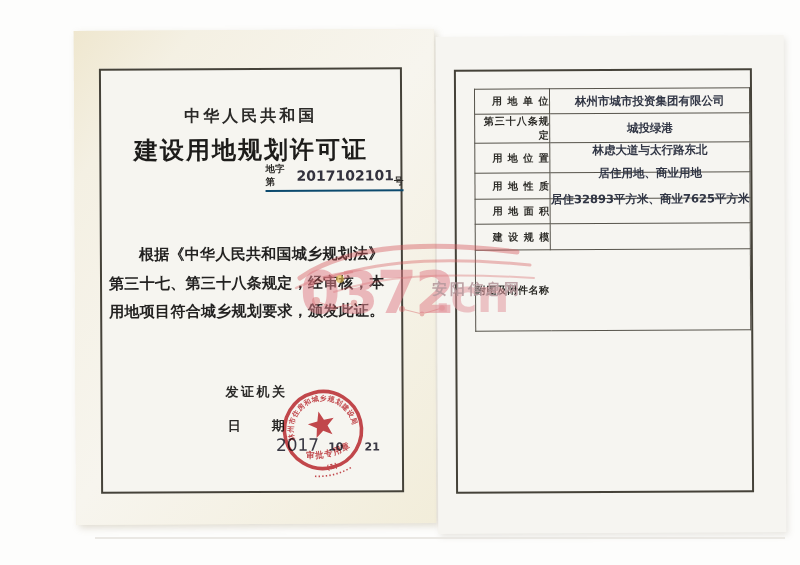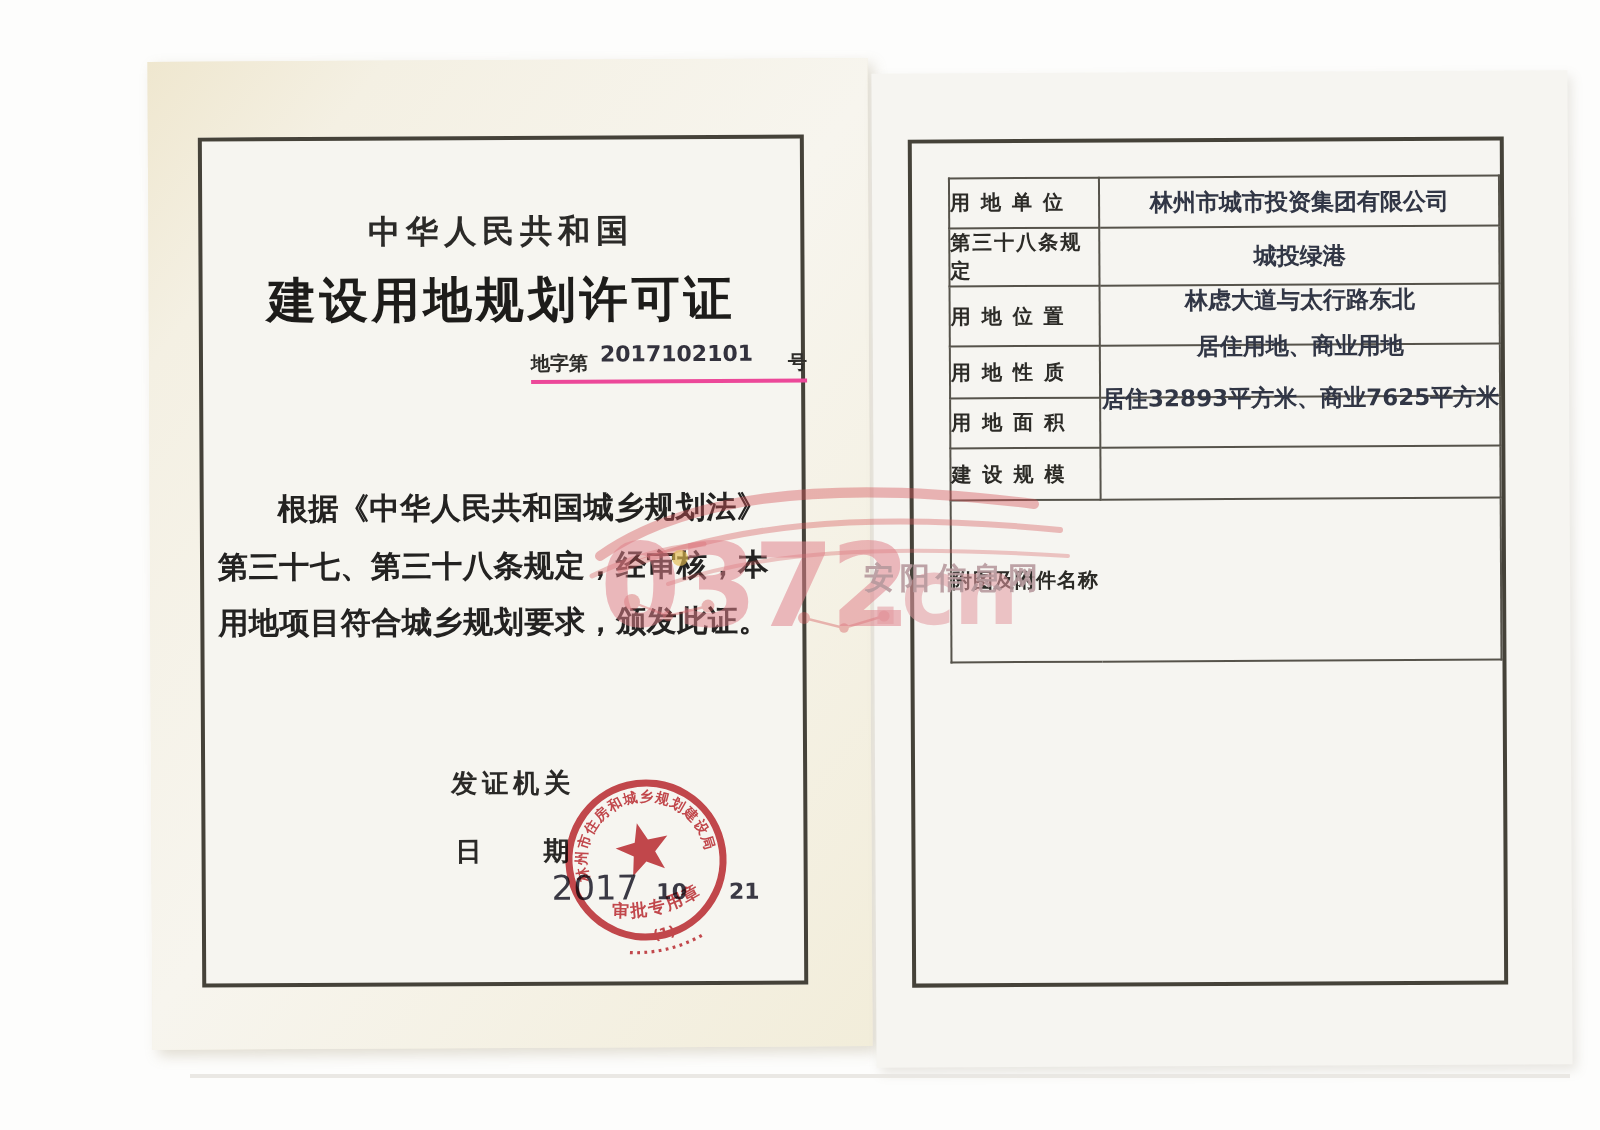--- a/index.html
+++ b/index.html
@@ -16,23 +16,23 @@
     background:linear-gradient(128deg,#eade9f0d,#efe7cf 0%,#f4f0e3 16%,#f7f5ee 50%,#f2edda 100%);
     background-color:#f3efe2;
     box-shadow:3px 3px 7px rgba(150,135,100,.28); transform:rotate(-0.3deg); }
   .left-inner { position:absolute; left:25px; top:38px; width:303px; height:425px;
     border:2px solid #454239; background:#f6f5f0; }
   .country { position:absolute; left:0; top:36px; width:100%; text-align:center;
     font-size:16px; font-weight:600; letter-spacing:3px; color:#2b2a28; }
   .cert-title { position:absolute; left:0; top:64px; width:100%; text-align:center;
     font-size:24px; font-weight:900; letter-spacing:2px; color:#1d1c1a; }
   .serial { position:absolute; left:164px; top:102px; width:138px; height:20px;
-    border-bottom:2px solid #ec4899; display:flex; align-items:flex-end; padding-bottom:1px; }
+    border-bottom:2px solid #0c4a6e; display:flex; align-items:flex-end; padding-bottom:1px; }
   .serial .pre { font-size:9.5px; font-weight:700; color:#2e2d2a; }
-  .serial .num { font-size:11px; font-weight:600; color:#33323d; transform:translateY(-5px); margin-left:6px; }
+  .serial .num { font-size:14px; font-weight:600; color:#33323d; transform:translateY(-5px); margin-left:6px; }
   .serial .gap { flex:1; }
   .serial .suf { font-size:9.5px; font-weight:700; color:#2e2d2a; }
   .body-par { position:absolute; left:7px; top:170px; width:289px; font-size:15px;
     line-height:28.5px; font-weight:600; letter-spacing:.3px; color:#232221; text-indent:2em; }
   .issuer { position:absolute; left:123px; top:313px; font-size:13px; font-weight:700;
     letter-spacing:2.5px; color:#2a2927; }
   .date-row { position:absolute; left:125px; top:347px; font-size:13px; font-weight:700; color:#2a2927; }
   .date-row .qi { margin-left:31px; }
   .date-row .yr { font-size:17px; font-weight:400; color:#3a3944;padding-left:48px; }
   .date-row .mo { font-size:11px; font-weight:600; color:#3a3944; margin-left:9px; }
@@ -42,21 +42,21 @@
   .seal { position:absolute; left:273px; top:380px; width:100px; height:100px;
     transform:rotate(-14deg); mix-blend-mode:multiply; opacity:.92; z-index:5; }
 
   
   .right-sheet { position:absolute; left:437px; top:36px; width:348px; height:497px;
     background:#f6f5f1; box-shadow:2px 3px 6px rgba(140,130,105,.18); transform:rotate(-0.3deg); }
   .right-inner { position:absolute; left:18px; top:33px; width:298px; height:424px;
     border:2px solid #454239; }
   table.land { position:absolute; left:18px; top:17px; border-collapse:collapse; table-layout:fixed; }
   table.land td { border:1px solid #56534b; padding:0; vertical-align:middle; overflow:visible; }
-  td.lbl { width:83px; text-align:left; font-size:10px; font-weight:700;
+  td.lbl { width:83px; text-align:right; font-size:10px; font-weight:700;
     letter-spacing:1px; color:#2c2b27; }
   td.val { width:174px; text-align:center; font-size:11.5px; font-weight:600; color:#3035428; color:#313645; }
   td.val .up1 { display:inline-block; transform:translateY(-7px); }
   td.val .up2 { display:inline-block; transform:translateY(-12px); white-space:nowrap; }
   td.attach { text-align:left; vertical-align:top; padding:6px 8px; font-size:10px;
     font-weight:700; letter-spacing:.5px; color:#2c2b27; }
   .notice { position:absolute; left:17px; top:278px; width:276px; }
   .notice-head { font-size:16px; font-weight:800; letter-spacing:2px; color:#232220; margin-bottom:19px; }
   .notice-item { padding-left:21px; text-indent:-21px; font-size:10px; line-height:12.5px;
     font-weight:600; color:#3b3a36; margin-bottom:1px; letter-spacing:-.2px; }

